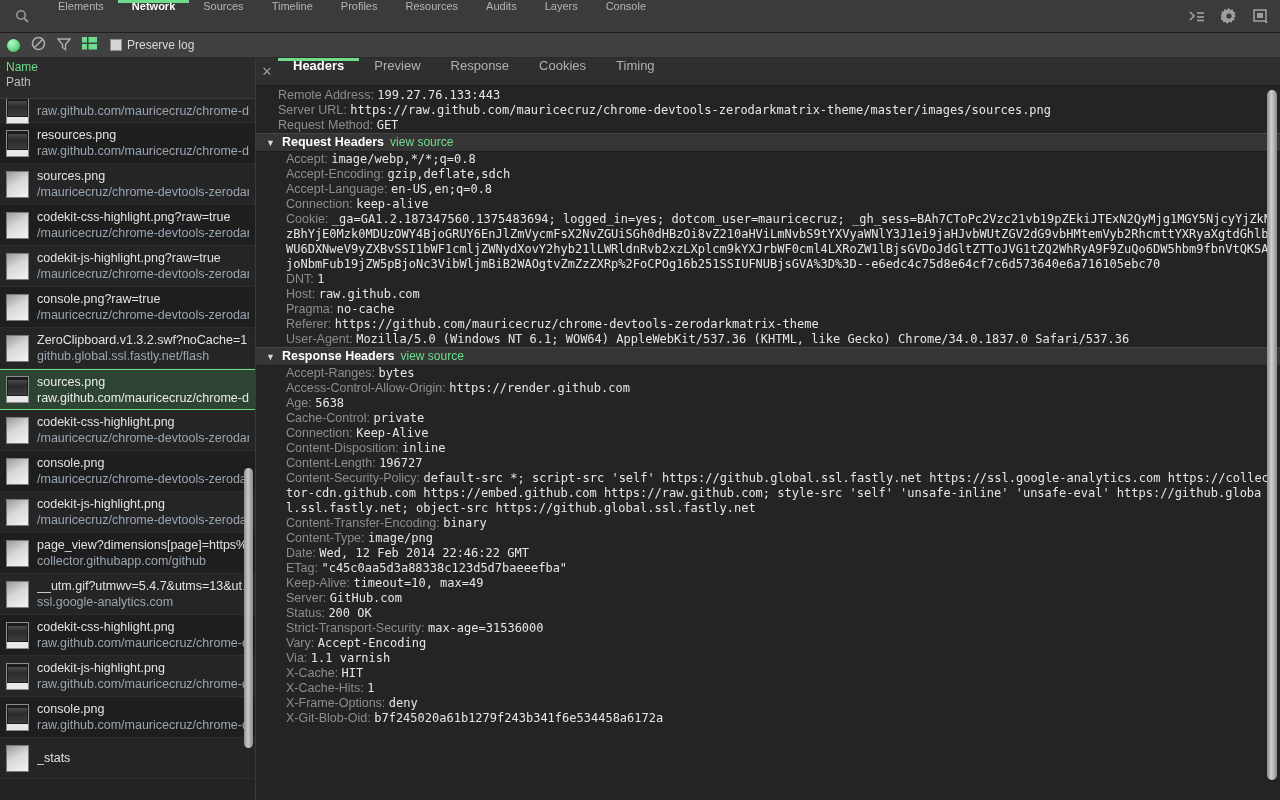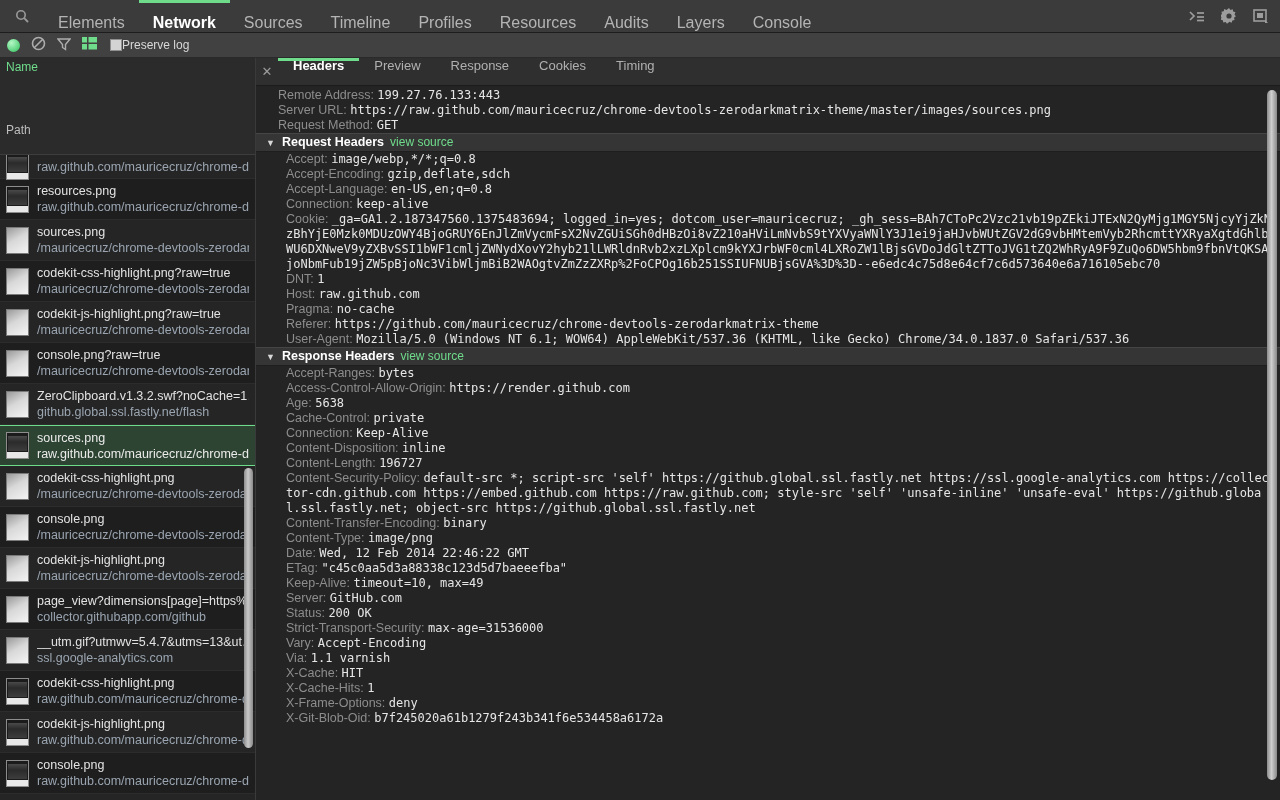--- a/index.html
+++ b/index.html
@@ -14,22 +14,22 @@
   .topbar {
     height:33px; background:#3b3b3b;
     display:flex; align-items:stretch;
     border-bottom:1px solid #1d1d1d;
     position:relative;
   }
   .search-ico {
     width:44px; display:flex; align-items:center; justify-content:center;
   }
   .panel-tab {
-    padding:0 14px; display:flex; align-items:flex-end;
-    font-size:16px; color:#b4b4b4; position:relative;
+    padding:0 14px; display:flex; align-items:flex-start;
+    font-size:11px; color:#b4b4b4; position:relative;
     white-space:nowrap;
   }
   .panel-tab.active { color:#ffffff; font-weight:bold; }
   .panel-tab.active::before{
     content:""; position:absolute; left:0; right:0; top:0; height:3px;
     background:#6fdc8c;
   }
   .topbar-right {
     margin-left:auto; display:flex; align-items:center; padding-right:6px; gap:6px;
   }
@@ -38,38 +38,38 @@
   .filterbar {
     height:25px; background:#414141;
     border-bottom:1px solid #2a2a2a;
     display:flex; align-items:center; padding-left:7px; gap:11px;
     font-size:12px; color:#d8d8d8;
   }
   .rec-dot {
     width:13px; height:13px; border-radius:50%;
     background:radial-gradient(circle at 35% 30%, #b4f7c6, #55d17a 70%, #3ba85e);
   }
-  .preserve { display:flex; align-items:center; margin-left:2px; }
+  .preserve { display:flex; align-items:center; gap:5px; margin-left:2px; }
   .chk {
     width:12px; height:12px; background:#d4d4d4; border:1px solid #8f8f8f;
   }
   
   .body-wrap { display:flex; height:767px; }
   
   .sidebar {
     width:256px; background:#232323; position:relative;
     display:flex; flex-direction:column;
     border-right:1px solid #3a3a3a;
   }
   .col-head {
-    background:#2b2b2b; padding:2px 6px 16px 6px;
+    background:#2b2b2b; padding:2px 6px 8px 6px;
     border-bottom:1px solid #3d3d3d;
   }
   .col-head div:first-child { color:#6fdc8c; font-size:12px; line-height:15px;}
-  .col-head div:last-child  { color:#bdbdbd; font-size:12px; line-height:15px;margin-top:48px;}
+  .col-head div:last-child  { color:#bdbdbd; font-size:12px; line-height:15px;}
   .reqlist { flex:1; overflow:hidden; position:relative; }
   .req {
     height:41px; display:flex; align-items:center; gap:8px;
     padding:0 6px; border-bottom:1px solid #2c2c2c;
     background:#252525;
   }
   .req.alt { background:#1e1e1e; }
   .req.sel {
     background:#2e4433; border-top:1px solid #6fdc8c; border-bottom:1px solid #6fdc8c;
   }

